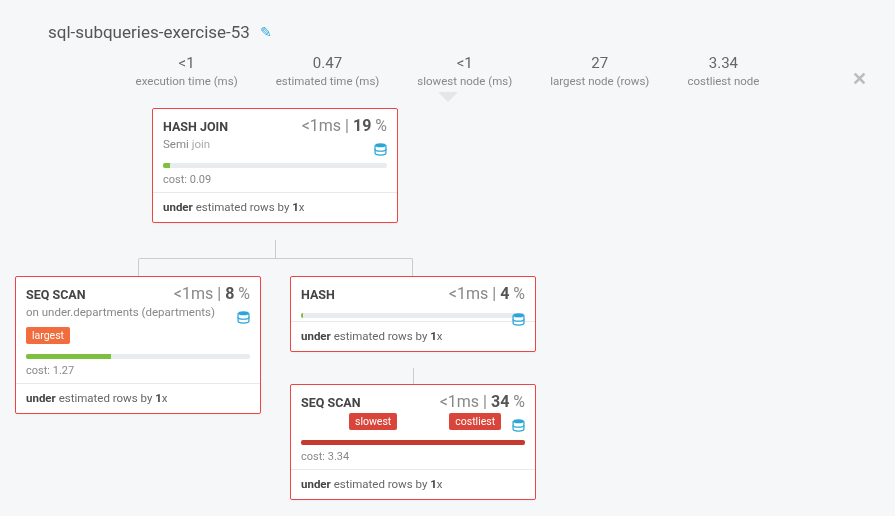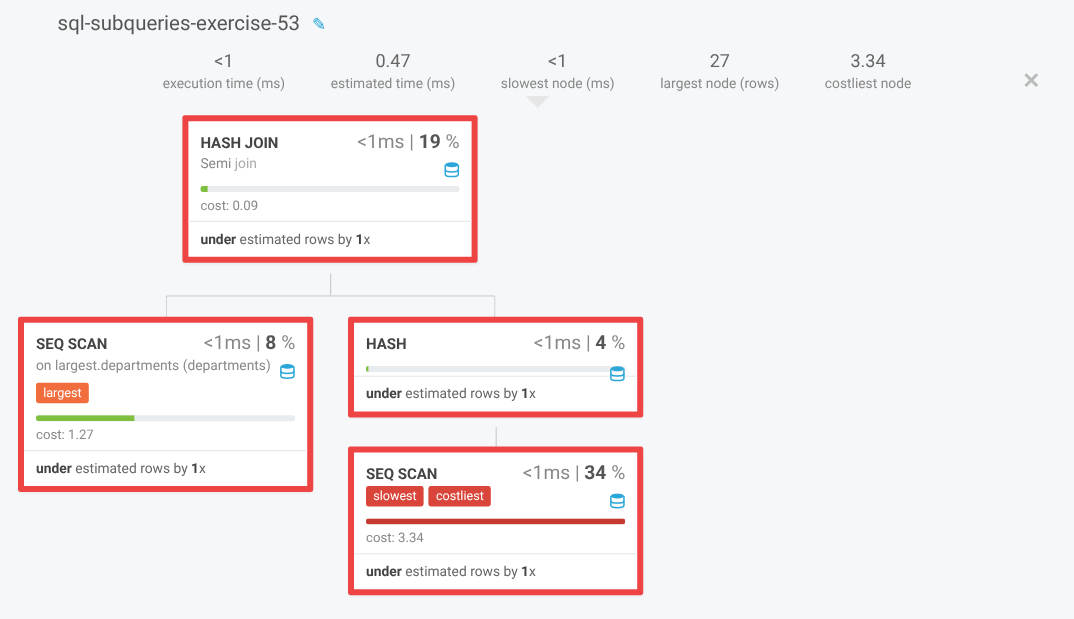--- a/index.html
+++ b/index.html
@@ -6,21 +6,21 @@
   body {
     font-family: -apple-system, BlinkMacSystemFont, "Segoe UI", Roboto, Arial, sans-serif;
     background: #f5f7f9;
     color: #555;
     width: 895px;
     height: 516px;
     overflow: hidden;
     font-size: 13px;
   }
   .page-title {
-    padding: 10px 0 8px 48px;
+    padding: 22px 0 8px 48px;
     font-size: 17px;
     color: #555;
     display: flex;
     align-items: center;
     gap: 10px;
   }
   .edit-ic { color: #2aa6d8; font-size: 14px; cursor: pointer; }
   .stats-bar {
     display: flex;
     justify-content: center;
@@ -48,21 +48,21 @@
     width: 0; height: 0;
     border-left: 10px solid transparent;
     border-right: 10px solid transparent;
     border-top: 10px solid #e6e6e6;
   }
   .canvas { position: relative; width: 100%; height: 420px; }
   .node {
     position: absolute;
     width: 246px;
     background: #fff;
-    border: 5px solid #ef4444;
+    border: 1px solid #ef4444;
     border-radius: 2px;
     box-shadow: 0 1px 2px rgba(0,0,0,0.04);
   }
   .node-head {
     display: flex;
     justify-content: space-between;
     align-items: baseline;
     padding: 7px 10px 2px 10px;
     font-size: 12.5px;
   }
@@ -82,21 +82,21 @@
   .badge {
     display: inline-block;
     padding: 2px 6px;
     border-radius: 2px;
     font-size: 10.5px;
     color: #fff;
     font-weight: 400;
     text-align: right;
   }
   .badge.orange { background: #f26d3d; }
-  .badge.red { background: #d9453a; }
+  .badge.red { background: #d9453a; margin-left: 48px; }
   .bar-wrap { padding: 4px 10px 3px 10px; }
   .bar-bg { width: 100%; height: 5px; background: #e9ecef; border-radius: 2px; overflow: hidden; }
   .bar-fill { height: 100%; }
   .bar-fill.green { background: #7fbf3f; }
   .bar-fill.red { background: #c43a2f; }
   .cost-row { padding: 2px 10px 6px 10px; font-size: 11px; color: #888; }
   .divider { border-top: 1px solid #e6eaee; margin: 0; }
   .est-row { padding: 7px 10px 8px 10px; font-size: 11.5px; color: #666; }
   .est-row b { color: #444; }
   .conn {
@@ -175,21 +175,21 @@
     </div>
   </div>
 
   <div class="node" style="left:15px; top:176px;">
     <div class="node-head">
       <span class="op">SEQ SCAN</span>
       <span class="meta">
         <span>&lt;1</span>ms | <b><span>8</span></b> %
       </span>
     </div>
-    <div class="node-sub">on largest.departments (departments)</div>
+    <div class="node-sub">on under.departments (departments)</div>
     <span class="disk-ic">
       <svg width="13" height="14" viewBox="0 0 16 18">
           <ellipse cx="8" cy="3" rx="7" ry="2.6" fill="#2aa6d8"></ellipse>
           <path d="M1 3v10c0 1.4 3.1 2.6 7 2.6s7-1.2 7-2.6V3" fill="none" stroke="#2aa6d8" stroke-width="1.6"></path>
           <path d="M1 8c0 1.4 3.1 2.6 7 2.6s7-1.2 7-2.6" fill="none" stroke="#2aa6d8" stroke-width="1.6"></path>
         </svg>
     </span>
     <div class="badges">
       <span class="badge orange">largest</span>
     </div>

